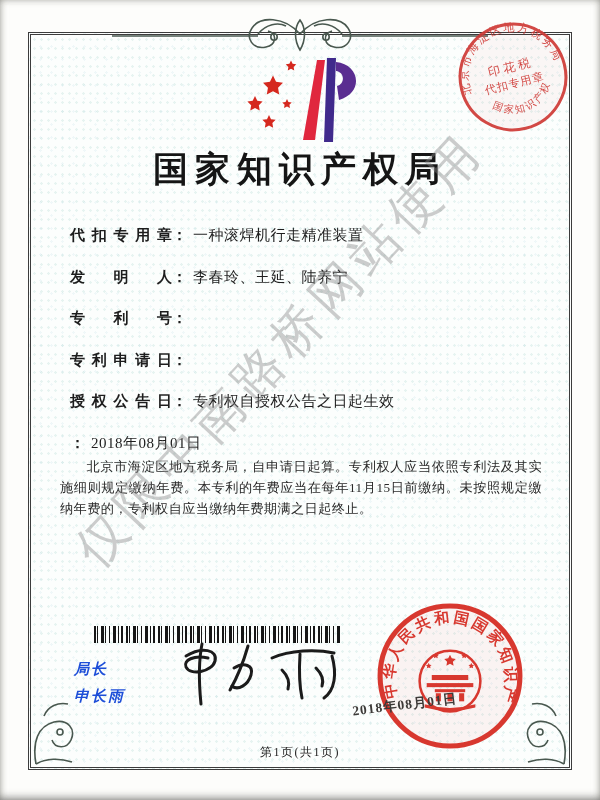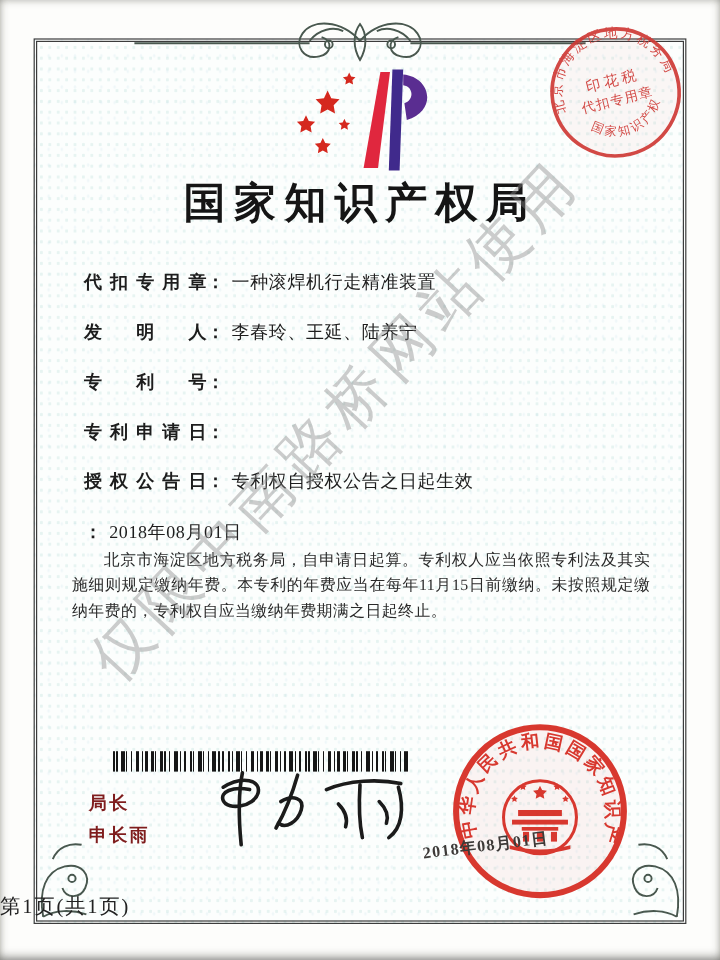--- a/index.html
+++ b/index.html
@@ -58,34 +58,34 @@
       #161616 7px 10px, transparent 10px 11px,
       #161616 11px 12px, transparent 12px 15px,
       #161616 15px 16px, transparent 16px 19px,
       #161616 19px 22px, transparent 22px 24px,
       #161616 24px 25px, transparent 25px 27px,
       #161616 27px 29px, transparent 29px 32px);
   }
   .officer{
     position:absolute;left:74px;top:656px;
     font-family:"DejaVu Sans",sans-serif;font-weight:700;
-    font-size:15px;line-height:27px;color:#7f1d1d;letter-spacing:2px;
+    font-size:15px;line-height:27px;color:#1d4ed8;letter-spacing:2px;font-style:italic;
   }
   .signature{position:absolute;left:168px;top:634px;}
   .seal{position:absolute;left:374px;top:600px;}
   .seal-date{
     position:absolute;left:352px;top:696px;
     font-family:"Liberation Serif",serif;font-weight:700;
     font-size:13.5px;color:#3d3a38;letter-spacing:1px;
     transform:rotate(-7deg);
   }
   .tax-stamp{position:absolute;left:452px;top:16px;transform:rotate(-14deg);opacity:.92;}
   .footer{
-    position:absolute;left:0;right:0;top:744px;text-align:left;
-    font-family:"Liberation Serif",serif;font-size:17px;
+    position:absolute;left:0;right:0;top:744px;text-align:center;
+    font-family:"Liberation Serif",serif;font-size:12px;
     letter-spacing:1.5px;color:#222;
   }
   .watermark{
     position:absolute;left:280px;top:350px;
     transform:translate(-50%,-50%) rotate(-47deg);
     font-family:"Liberation Serif","DejaVu Serif",serif;
     font-size:50px;font-weight:500;letter-spacing:7px;white-space:nowrap;
     color:rgba(135,135,135,.42);pointer-events:none;z-index:5;
   }
   .ornament{position:absolute;color:#49584f;}

